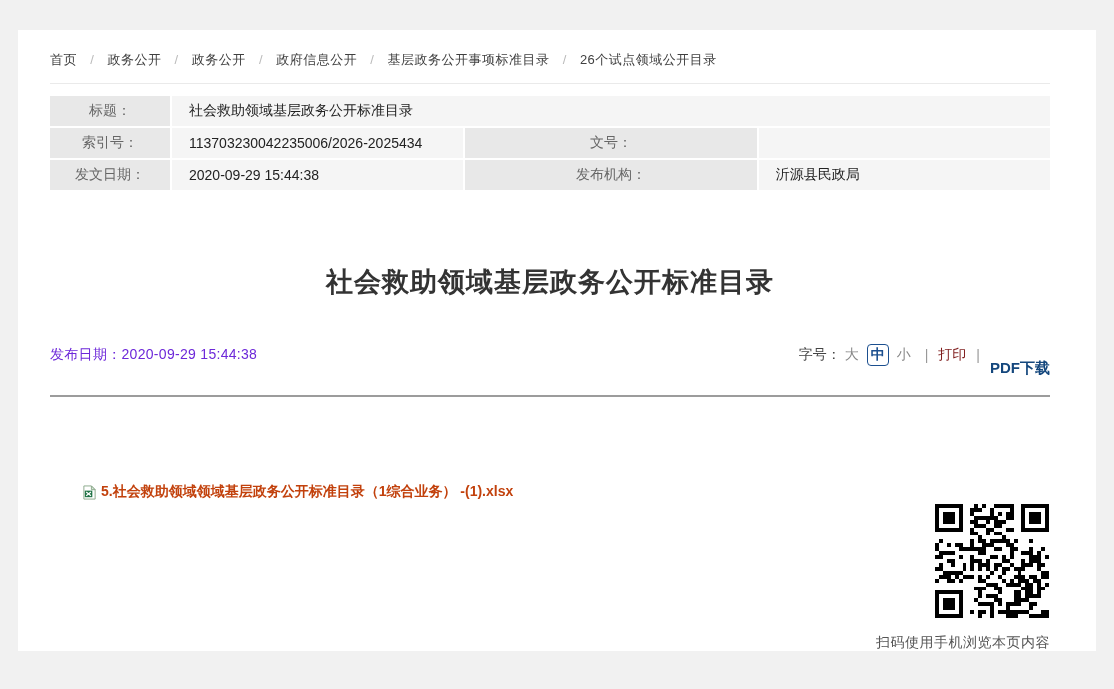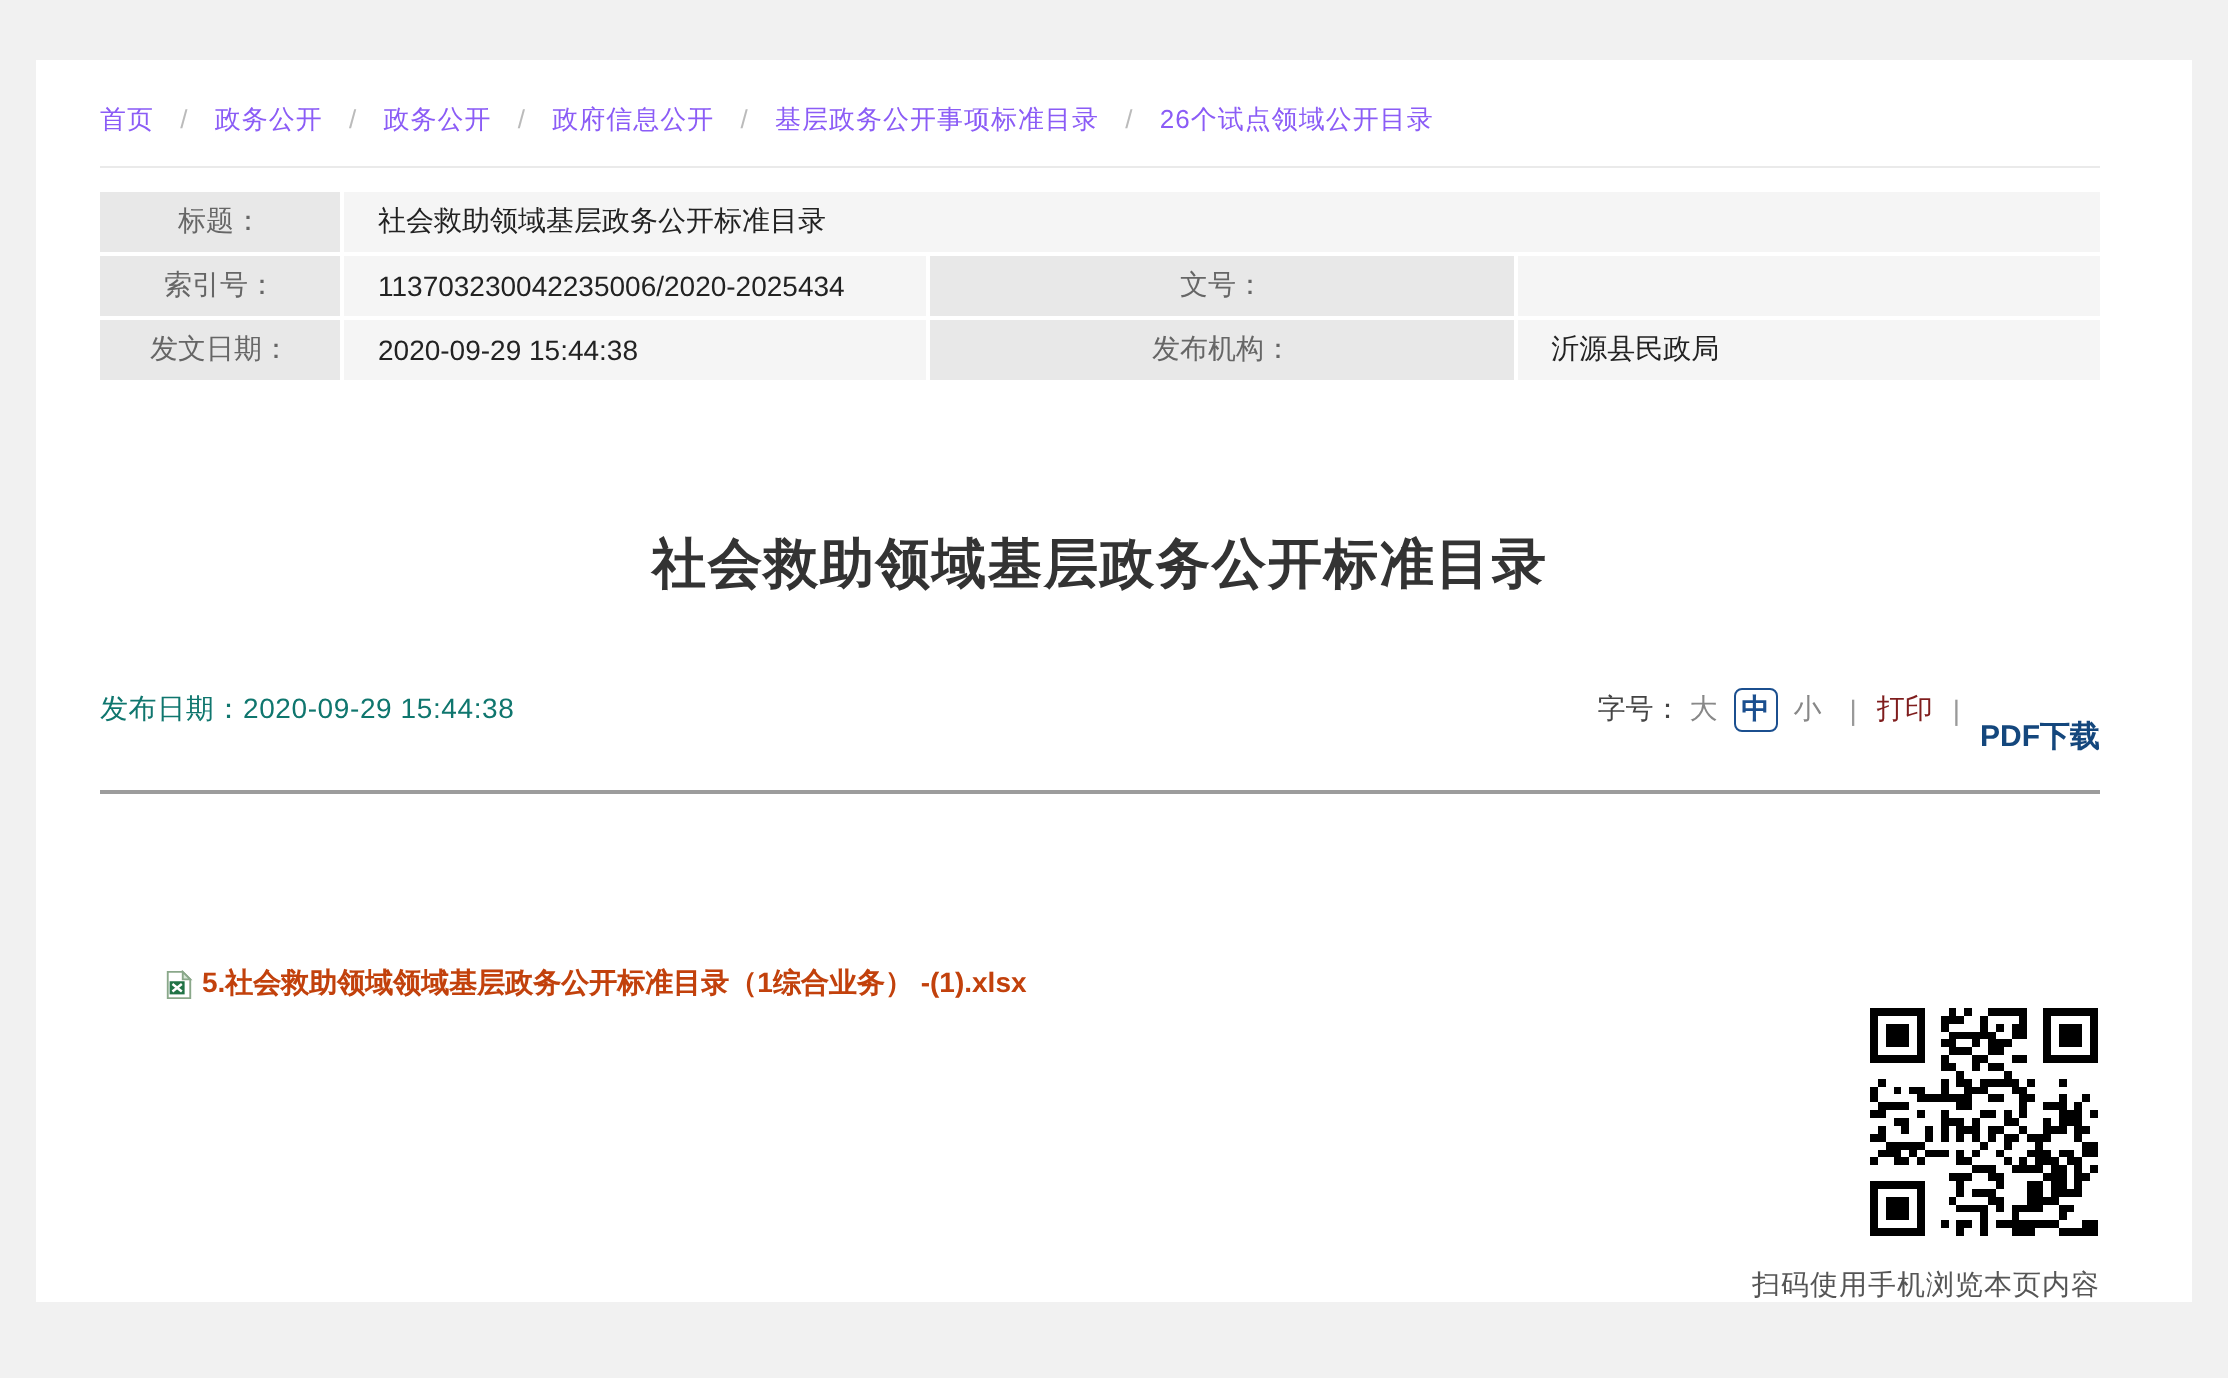--- a/index.html
+++ b/index.html
@@ -17,21 +17,21 @@
   }
   .inner { padding: 0 46px 0 32px; }
 
   
   .breadcrumb {
     padding-top: 21px;
     font-size: 13px;
     color: #999;
     letter-spacing: .5px;
   }
-  .breadcrumb a { color: #8b5cf6; text-decoration: none; cursor: pointer; }
+  .breadcrumb a { color: #404040; text-decoration: none; cursor: pointer; }
   .breadcrumb .sep { color: #bbb; margin: 0 9px; }
   .divider-light {
     border: none;
     border-top: 1px solid #eaeaea;
     margin-top: 14px;
   }
 
   
   table.meta {
     border-collapse: separate;
@@ -67,21 +67,21 @@
     color: #333;
     letter-spacing: 1px;
   }
   .meta-row {
     margin-top: 31px;
     display: flex;
     align-items: center;
     justify-content: space-between;
     font-size: 14px;
   }
-  .pub-date { color: #0f766e; letter-spacing: .3px; }
+  .pub-date { color: #6d28d9; letter-spacing: .3px; }
   .tools { display: flex; align-items: center; color: #555; }
   .tools .fs-label { color: #444; }
   .fs-opt {
     color: #888;
     margin: 0 4px;
     cursor: pointer;
     text-decoration: none;
     background: none; border: none; font-size: 14px;
     font-family: inherit;
   }
@@ -167,21 +167,21 @@
     <hr class="divider-light">
 
     <table class="meta">
       <tbody>
           <tr>
         <td class="lbl">标题：</td>
         <td class="val" colspan="3">社会救助领域基层政务公开标准目录</td>
       </tr>
       <tr>
         <td class="lbl">索引号：</td>
-        <td class="val" style="width:545px">113703230042235006/2020-2025434</td>
+        <td class="val" style="width:545px">113703230042235006/2026-2025434</td>
         <td class="lbl">文号：</td>
         <td class="val"></td>
       </tr>
       <tr>
         <td class="lbl">发文日期：</td>
         <td class="val">2020-09-29 15:44:38</td>
         <td class="lbl">发布机构：</td>
         <td class="val">沂源县民政局</td>
       </tr>
     </tbody>

